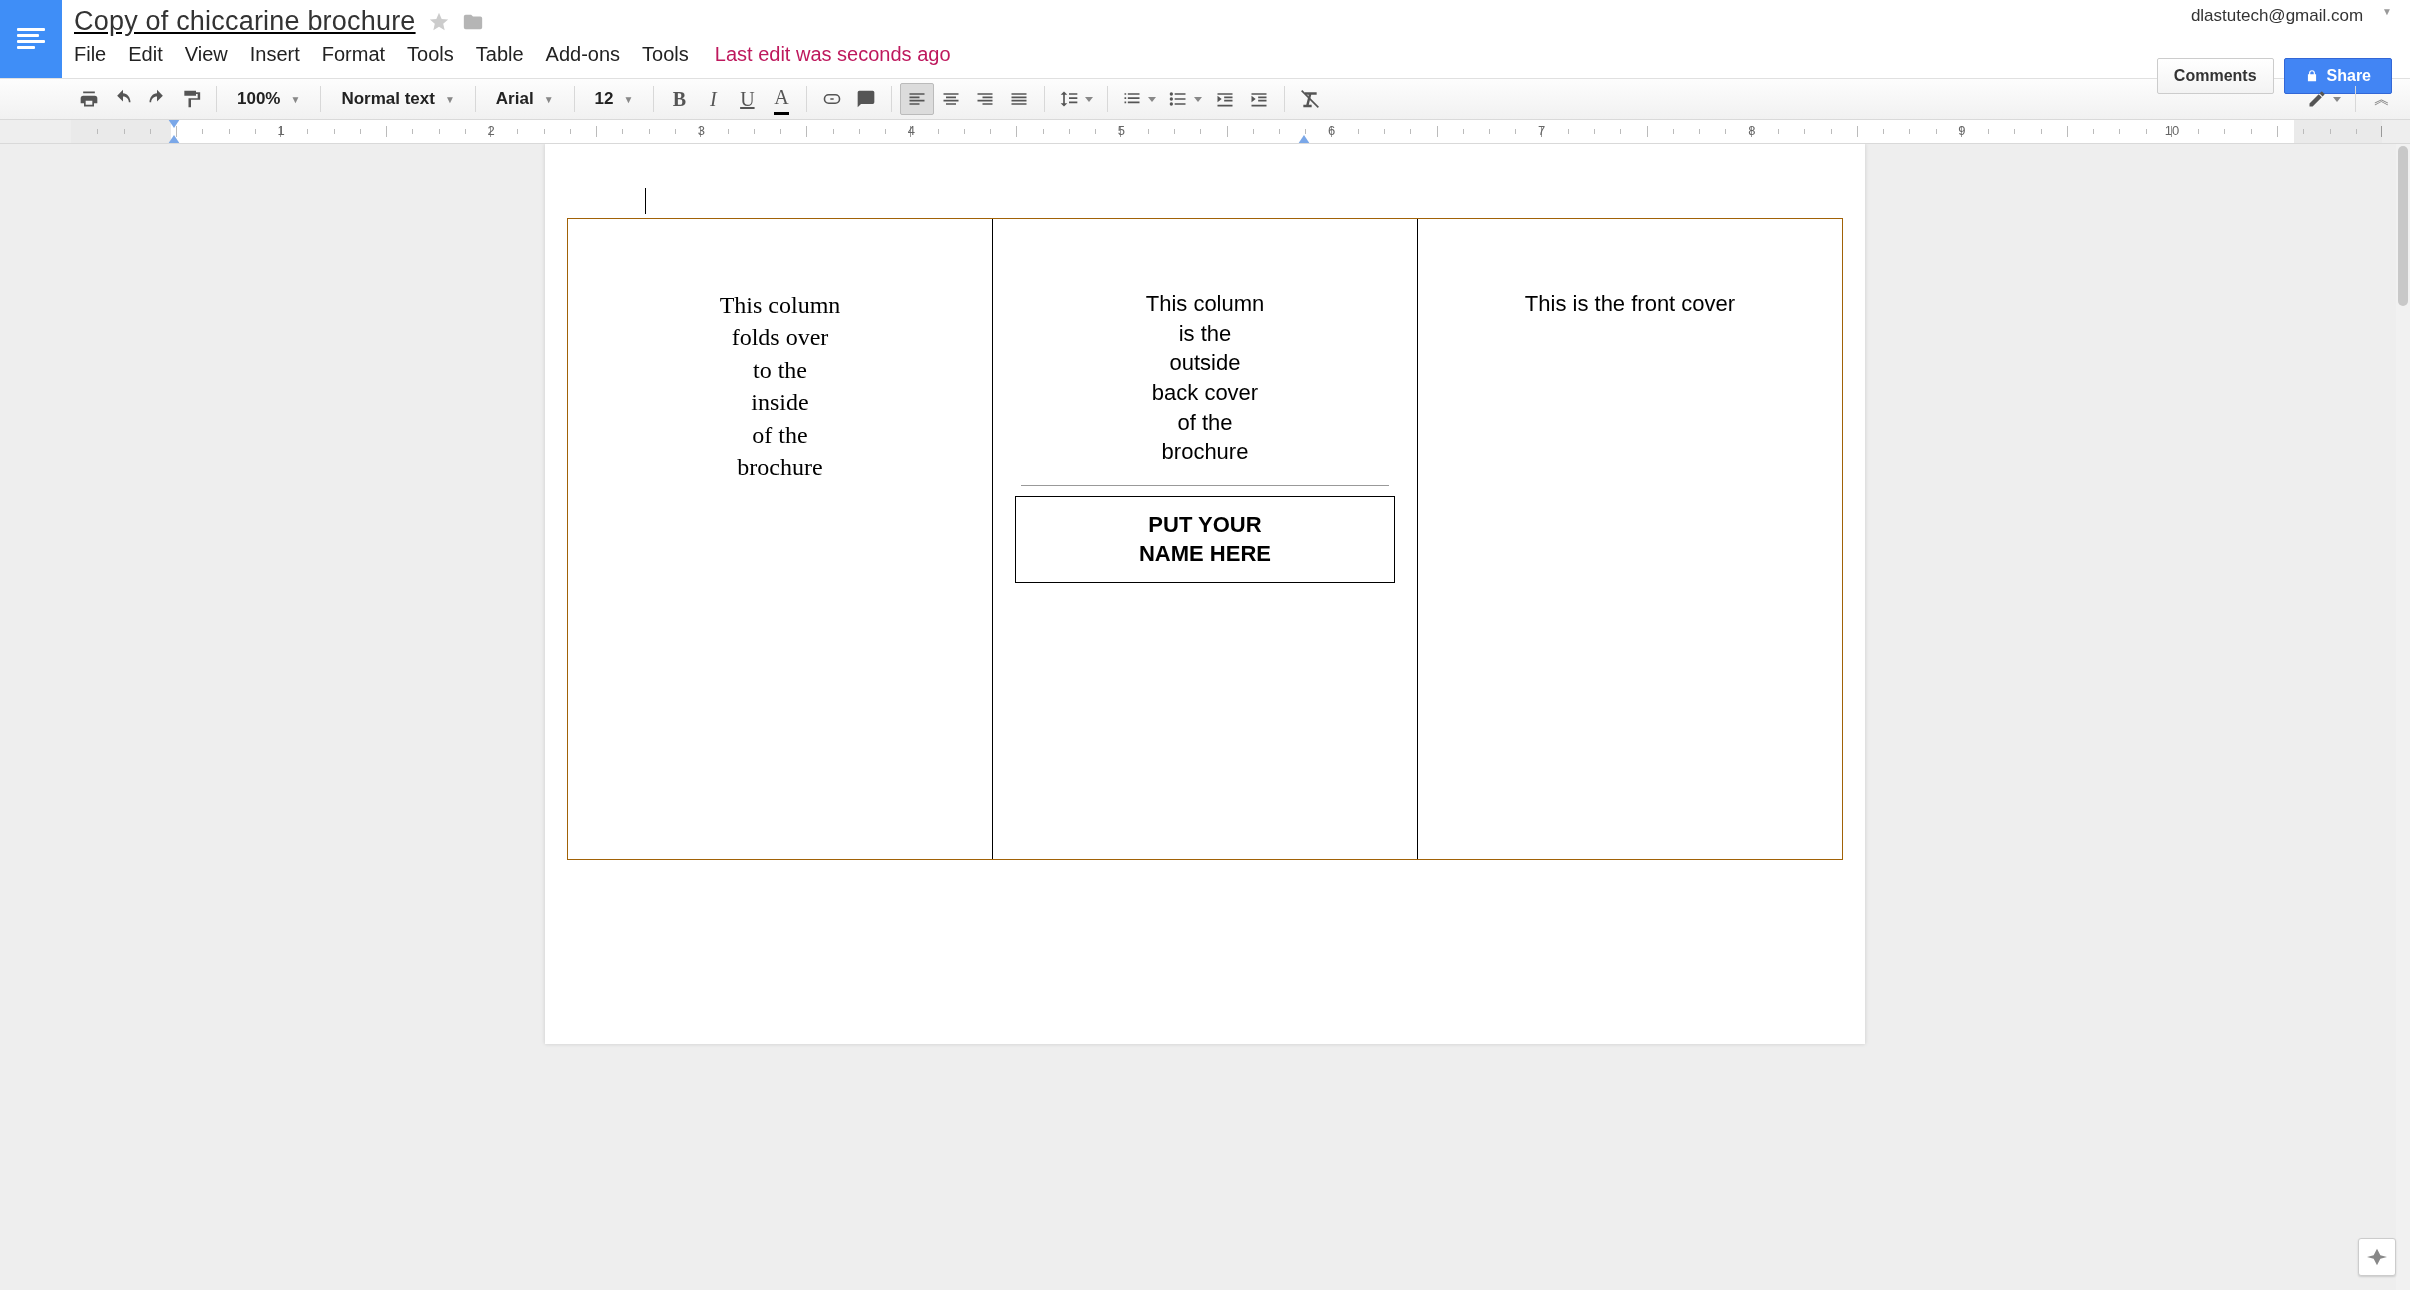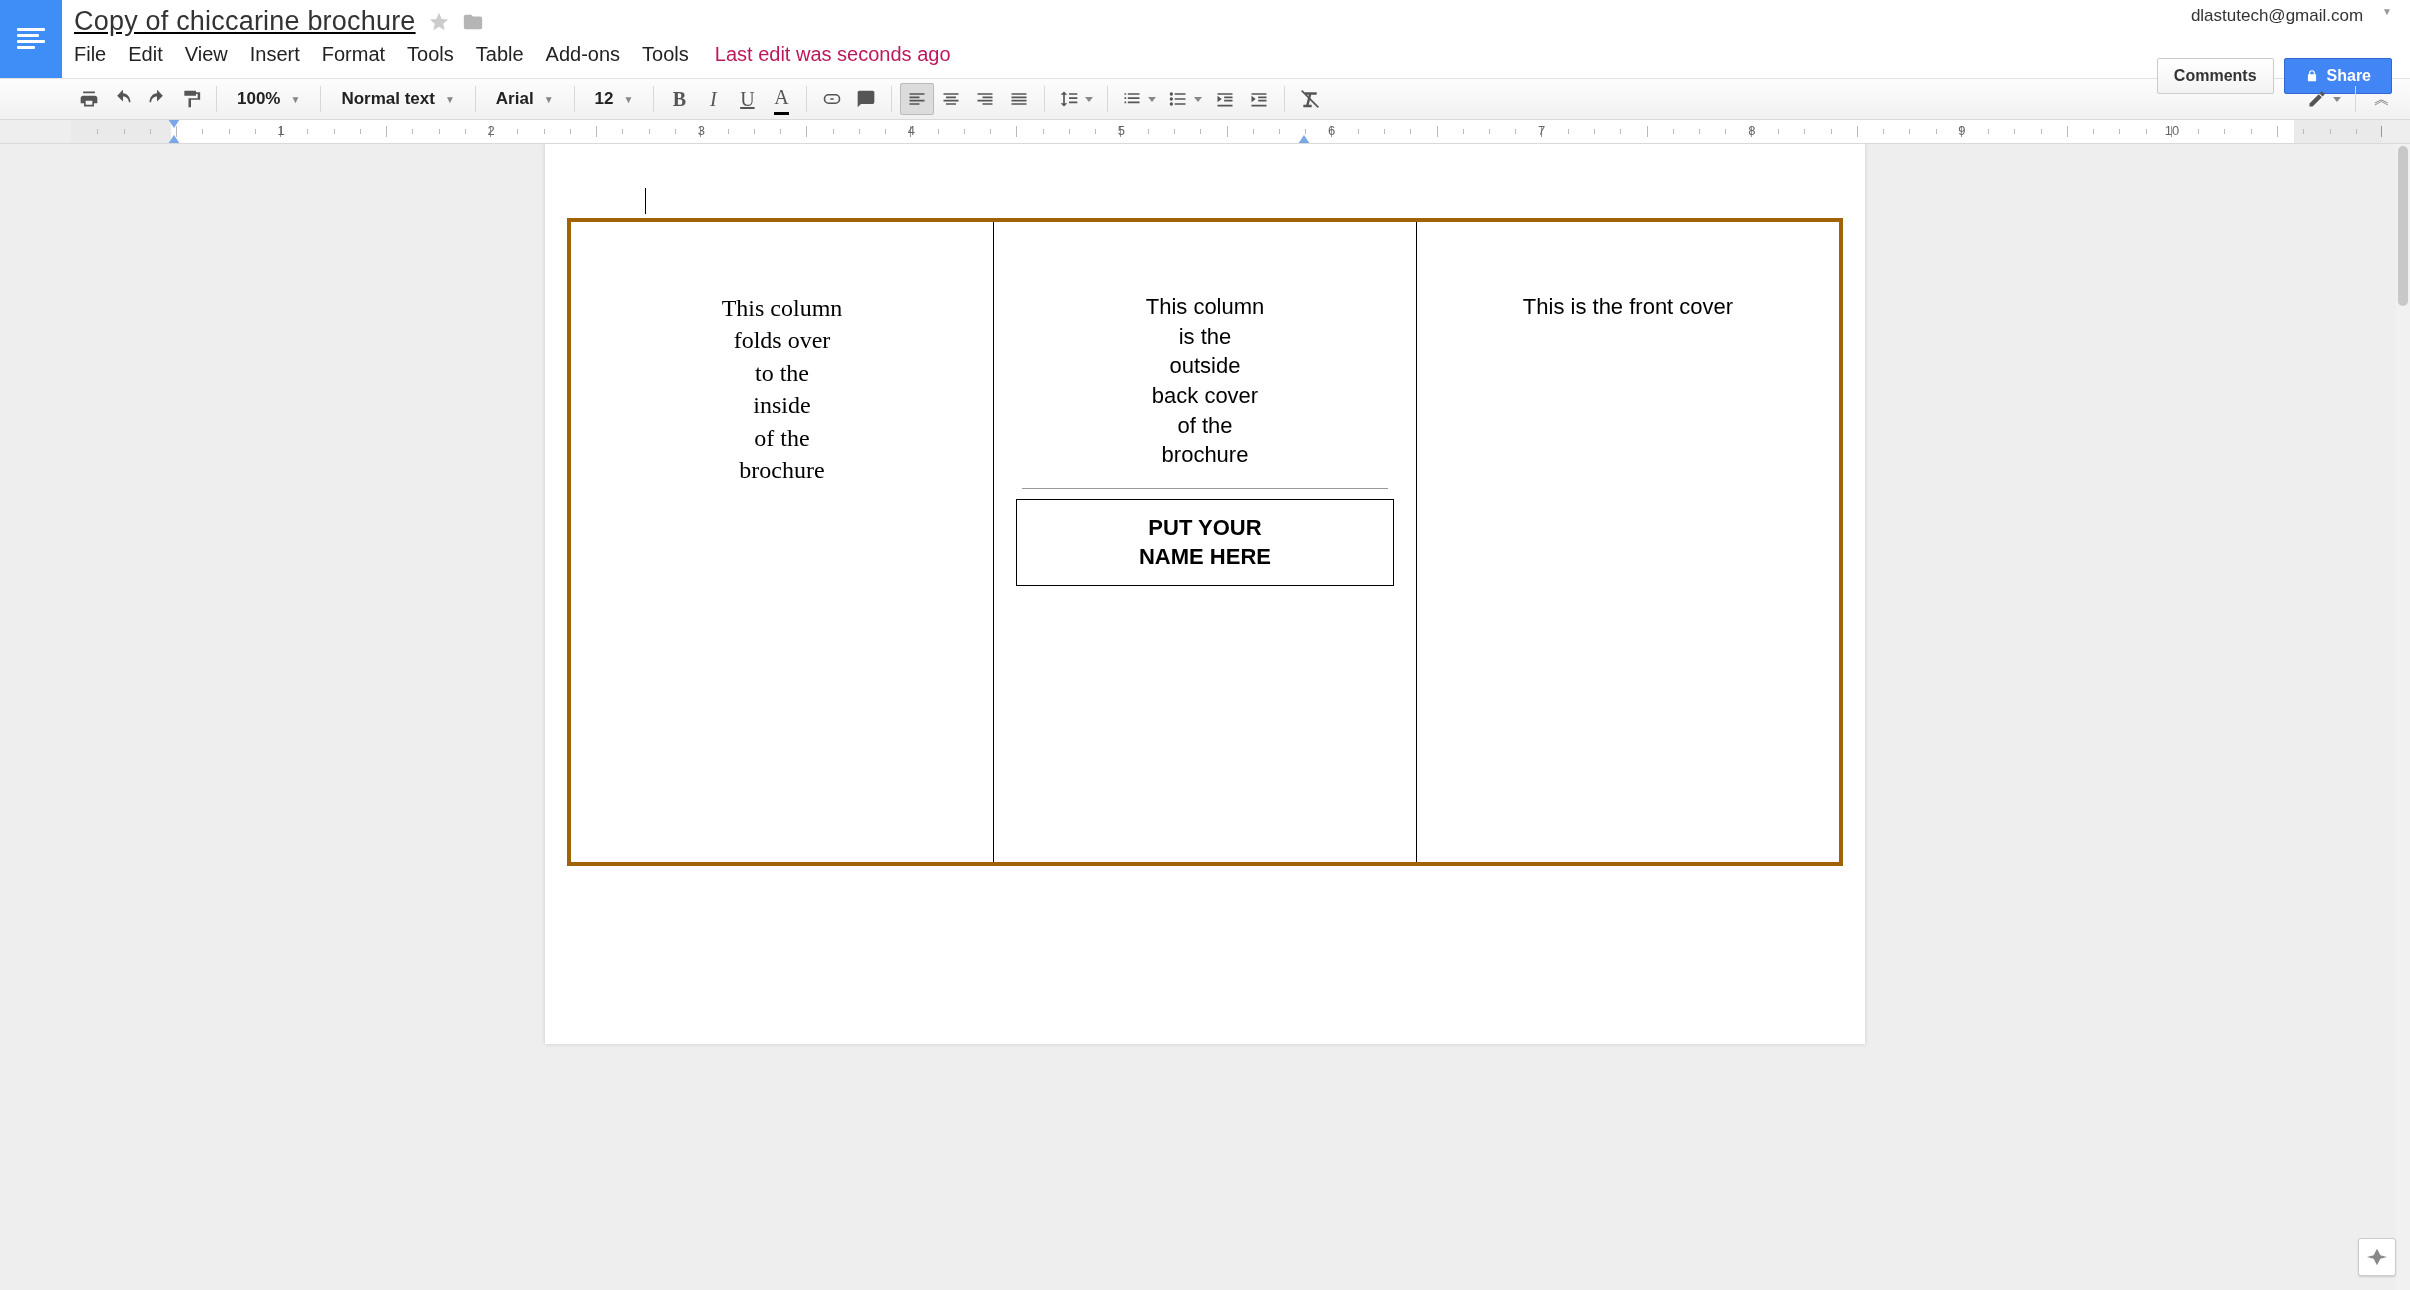--- a/index.html
+++ b/index.html
@@ -65,21 +65,21 @@
   .ruler-margin-right { position:absolute; right:28px; width:88px;  top:0; bottom:0; background:#eaeaea;}
   .ruler-indent { position:absolute; top:-1px; left:168px; width:0; height:0; border-left:6px solid transparent; border-right:6px solid transparent; border-top:9px solid #7aa7e8;}
   .ruler-indent2{ position:absolute; bottom:-1px; left:168px; width:0; height:0; border-left:6px solid transparent; border-right:6px solid transparent; border-bottom:9px solid #7aa7e8;}
   .ruler-indent-r{ position:absolute; bottom:-1px; left:1298px; width:0; height:0; border-left:6px solid transparent; border-right:6px solid transparent; border-bottom:9px solid #7aa7e8;}
 
   
   .canvas      { position:absolute; top:144px; left:0; right:0; bottom:0; background:#eee; overflow:auto;}
   .page        { width:1320px; min-height:900px; background:#fff; margin:0 auto; position:relative; box-shadow:0 0 4px rgba(0,0,0,.15); padding:50px 22px 40px 22px;}
   .cursor-blink{ position:absolute; left:100px; top:44px; width:1px; height:26px; background:#000;}
 
-  .tri-table   { display:flex; border:4px solid #a16207; margin-top:24px;}
+  .tri-table   { display:flex; border:1px solid #a16207; margin-top:24px;}
   .tri-col     { flex:1; border-right:1px solid #000; min-height:640px; padding:70px 14px 20px 14px; position:relative;}
   .tri-col:last-child{ border-right:none; }
 
   .col1-text   { font-family:"Times New Roman", serif; font-size:24px; color:#000; text-align:center; line-height:1.35;}
   .col2-text, .col3-text, .col3-pic { font-size:22px; color:#000; text-align:center; line-height:1.35;}
   .col2-rule   { border:none; border-top:1px solid #999; margin:18px 14px 10px 14px;}
   .name-box    { margin:6px 8px 0 8px; border:1px solid #000; padding:14px 8px; text-align:center; font-weight:700; font-size:22px; line-height:1.3;}
   .col3-pic    { margin-top:270px; }
 
   .explore-fab { position:fixed; right:14px; bottom:14px; width:38px; height:38px; border:1px solid #ccc; border-radius:3px; background:#fff; display:flex; align-items:center; justify-content:center; cursor:pointer; box-shadow:0 1px 2px rgba(0,0,0,.15);}

